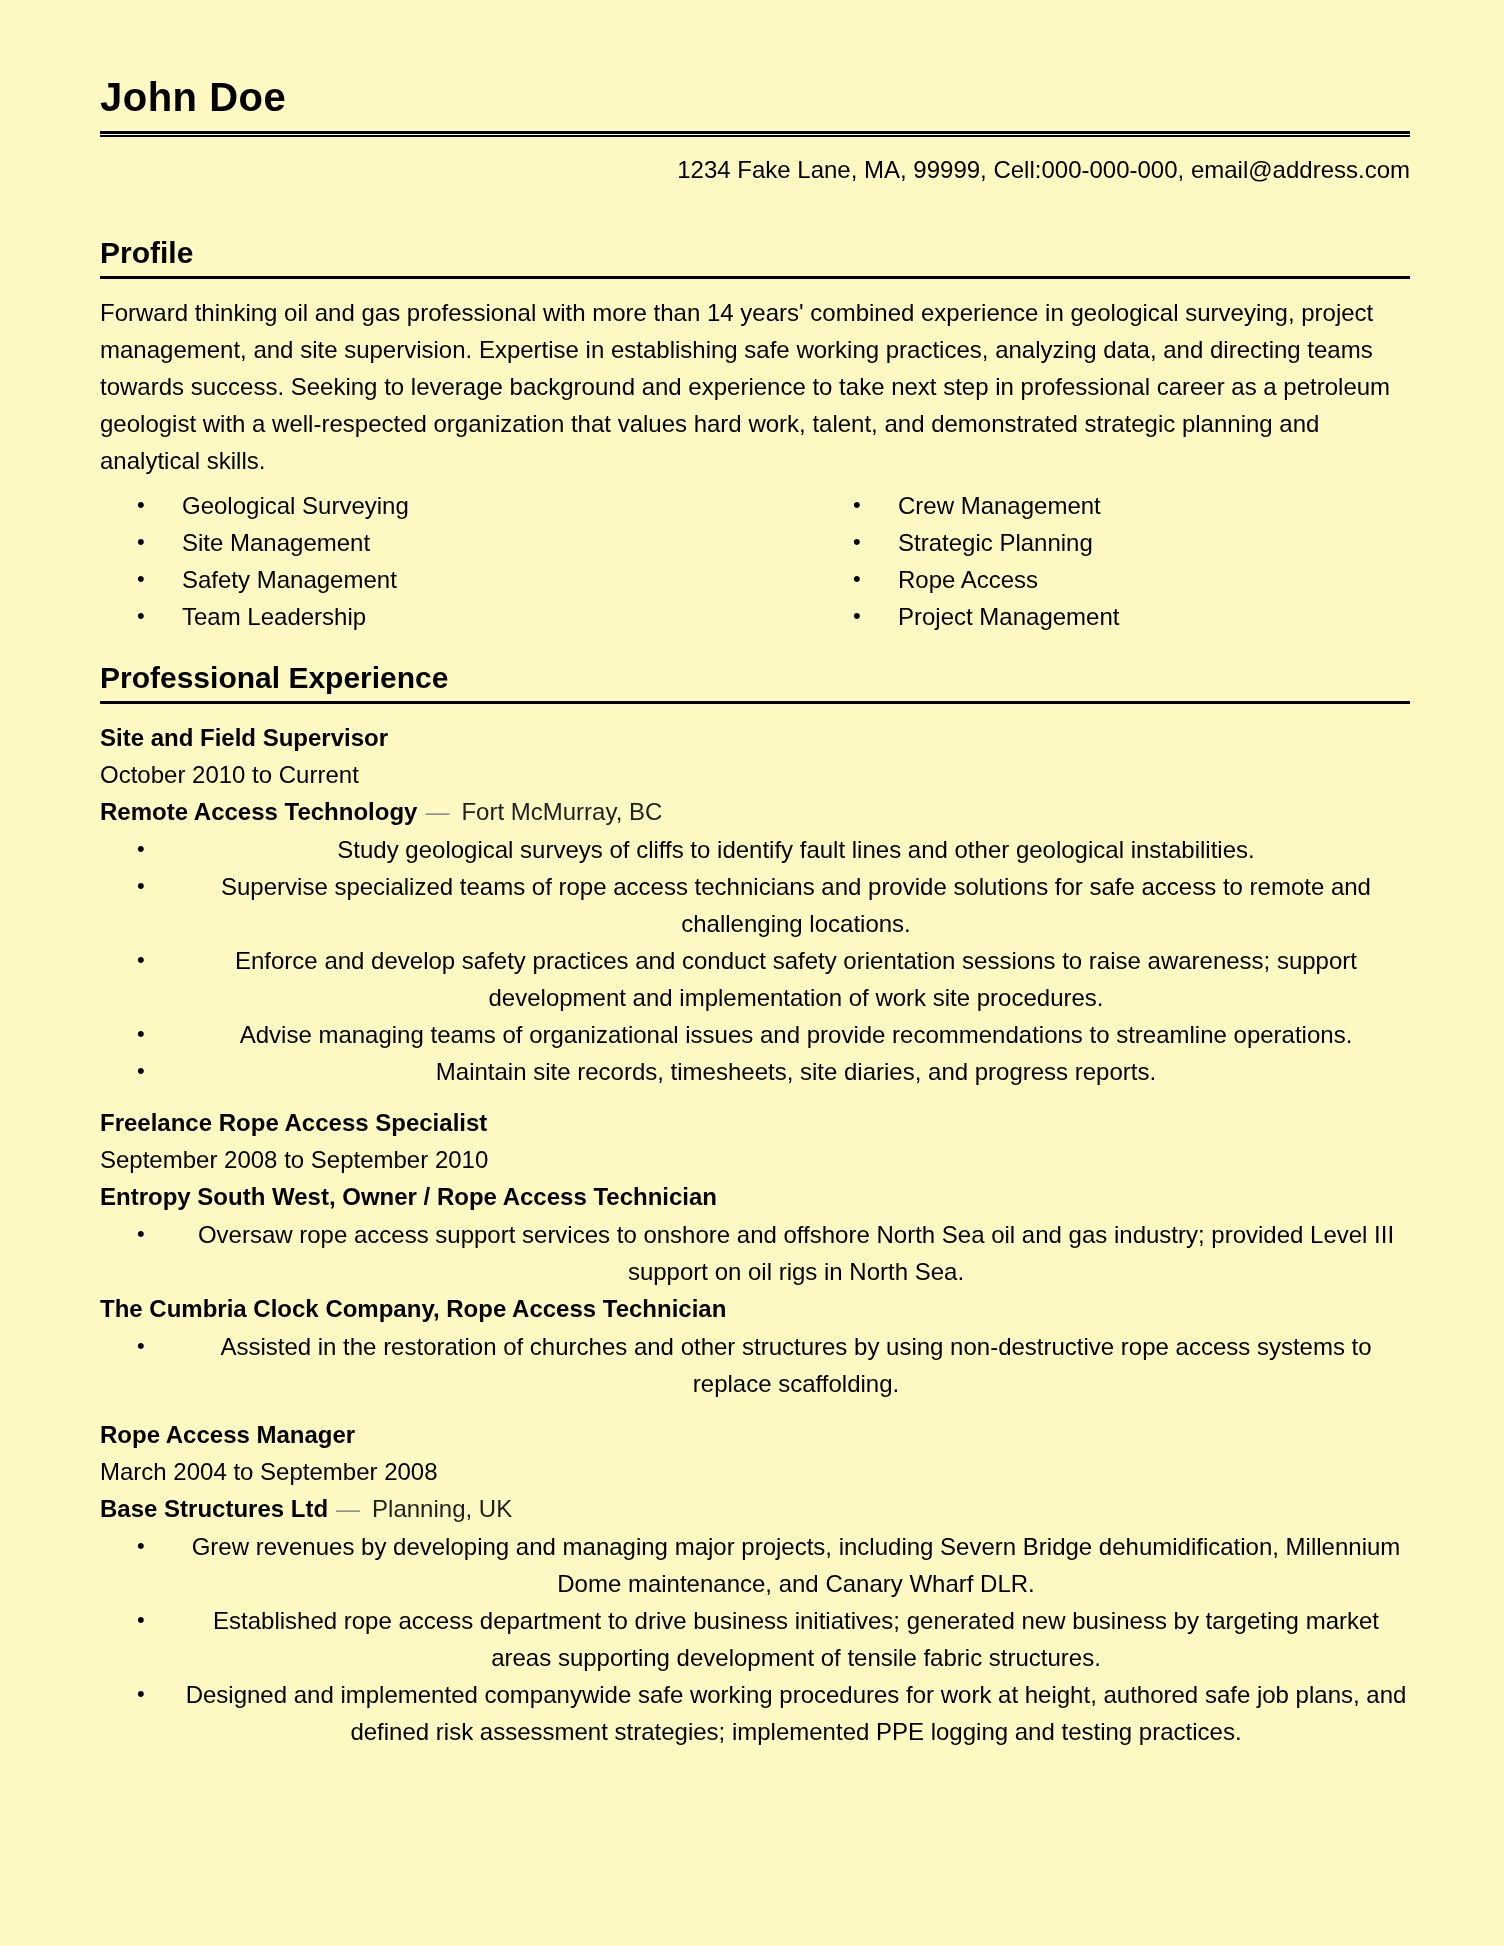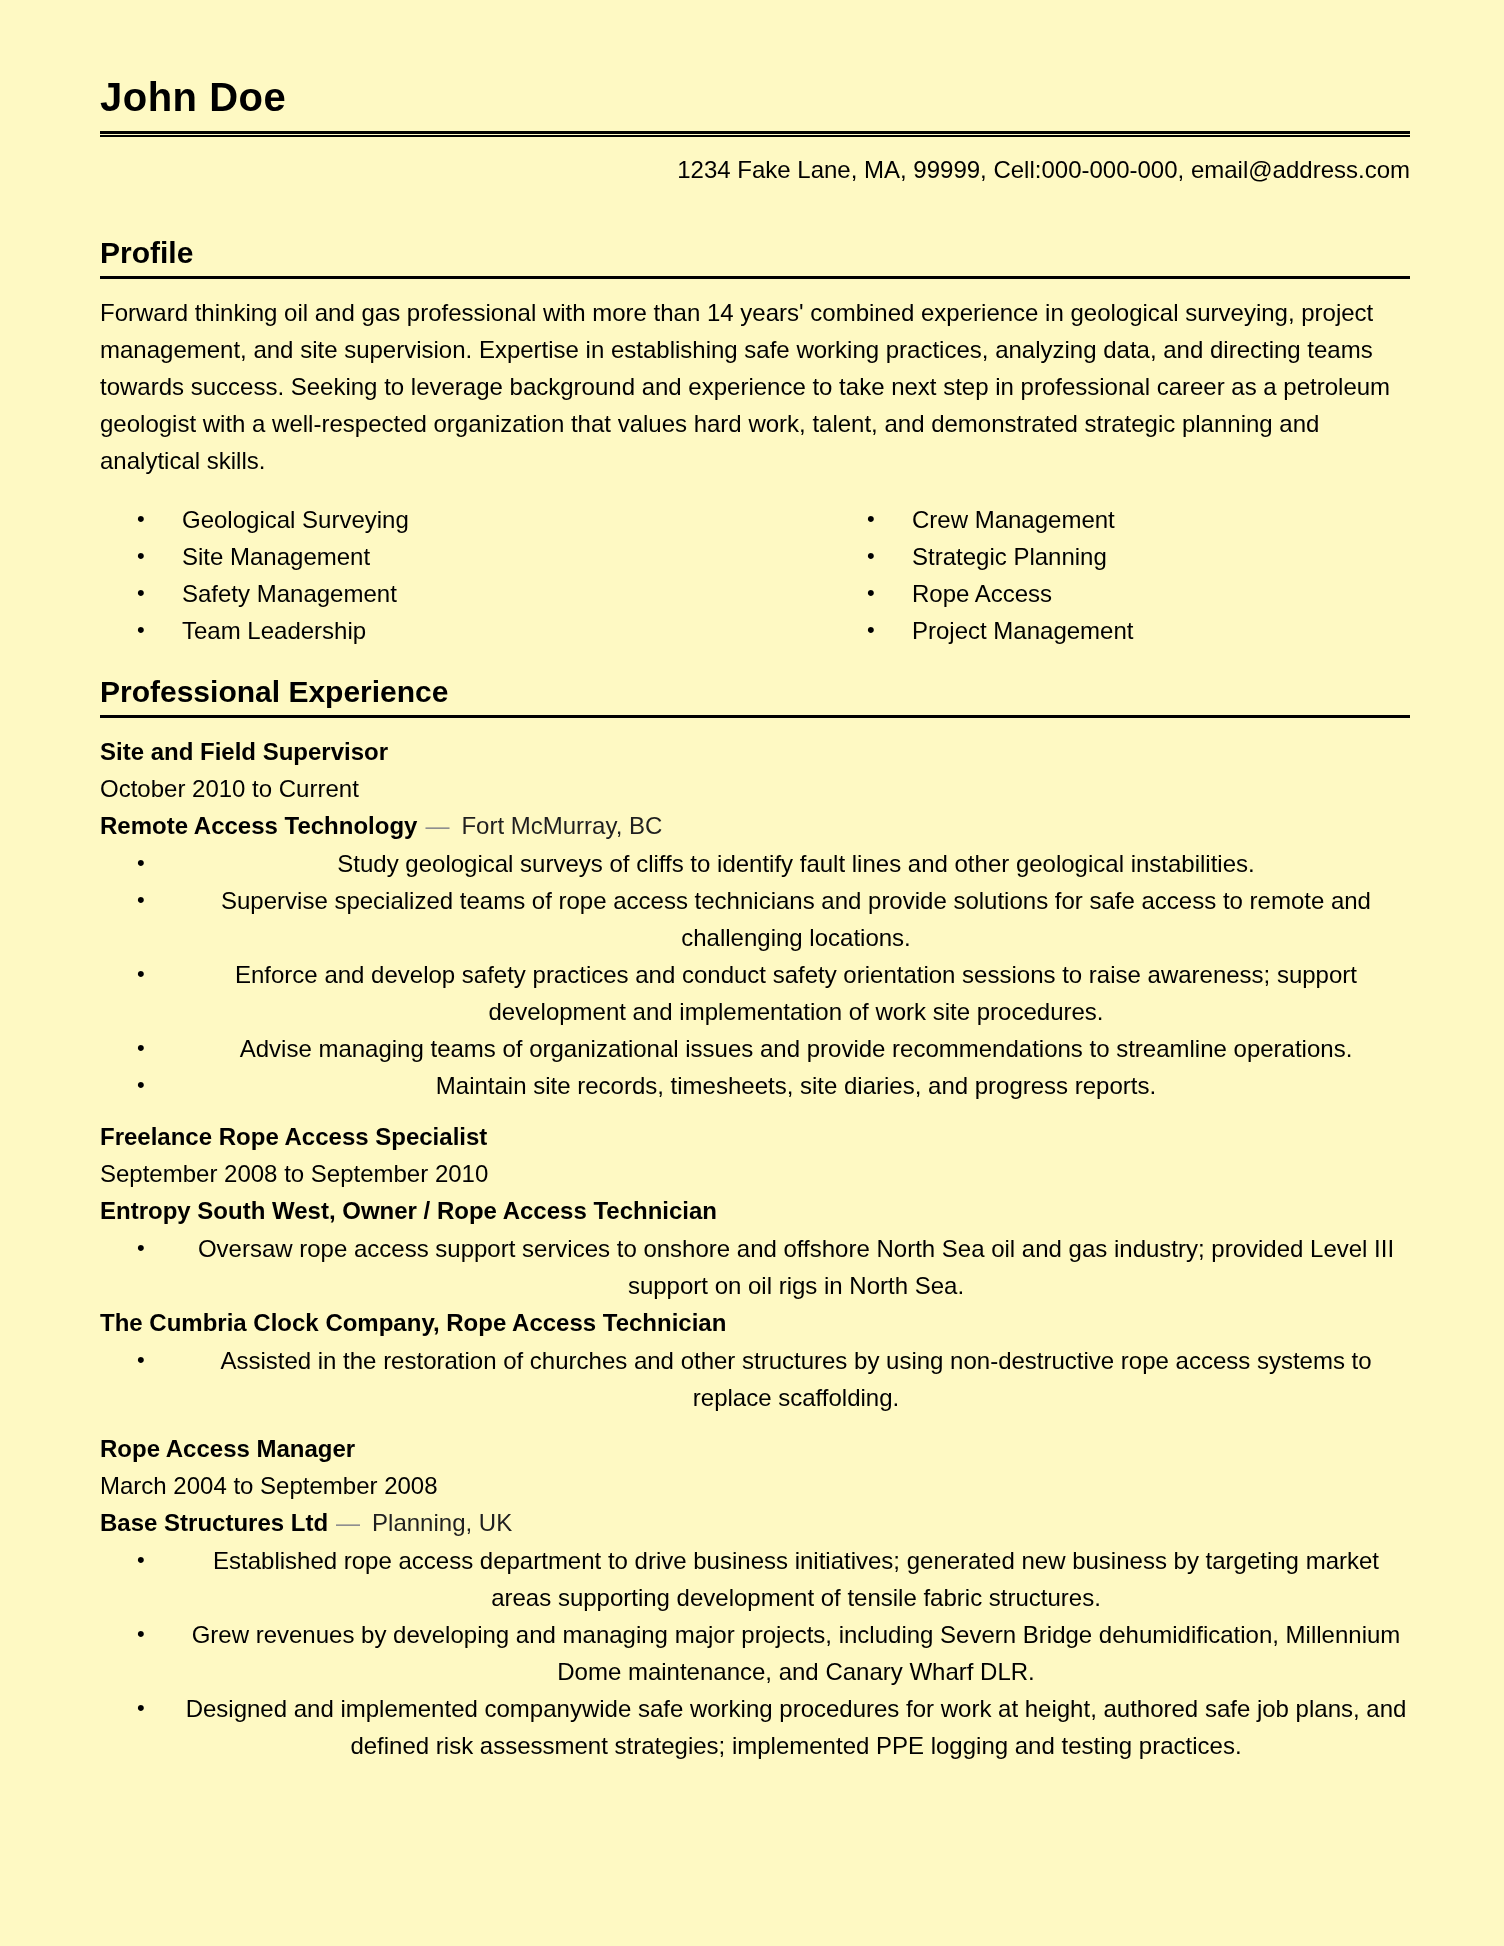--- a/index.html
+++ b/index.html
@@ -46,22 +46,21 @@
   }
   h2.first { margin-top: 48px; }
 
   
   .profile-text { margin: 0; }
 
   
   .skills-grid {
     display: grid;
     grid-template-columns: 716px 1fr;
-    margin-top: 22px;
-    gap: 14px;
+    margin-top: 8px;
   }
   ul.bullets {
     list-style: none;
     margin: 0;
     padding: 0;
   }
   ul.bullets li {
     position: relative;
     padding-left: 82px;
   }
@@ -153,20 +152,20 @@
       </ul>
     </article>
 
     <article class="job">
       <div class="role">Rope Access Manager</div>
       <div class="dates">March 2004 to September 2008</div>
       <div class="company-line">
         <span class="company">Base Structures Ltd</span><span class="sep">—</span><span class="location">Planning, UK</span>
       </div>
       <ul class="bullets">
+        <li>Grew revenues by developing and managing major projects, including Severn Bridge dehumidification, Millennium Dome maintenance, and Canary Wharf DLR.</li>
         <li>Established rope access department to drive business initiatives; generated new business by targeting market areas supporting development of tensile fabric structures.</li>
-        <li>Grew revenues by developing and managing major projects, including Severn Bridge dehumidification, Millennium Dome maintenance, and Canary Wharf DLR.</li>
         <li>Designed and implemented companywide safe working procedures for work at height, authored safe job plans, and defined risk assessment strategies; implemented PPE logging and testing practices.</li>
       </ul>
     </article>
   </section>
 
 </div>
 
 </body></html>

